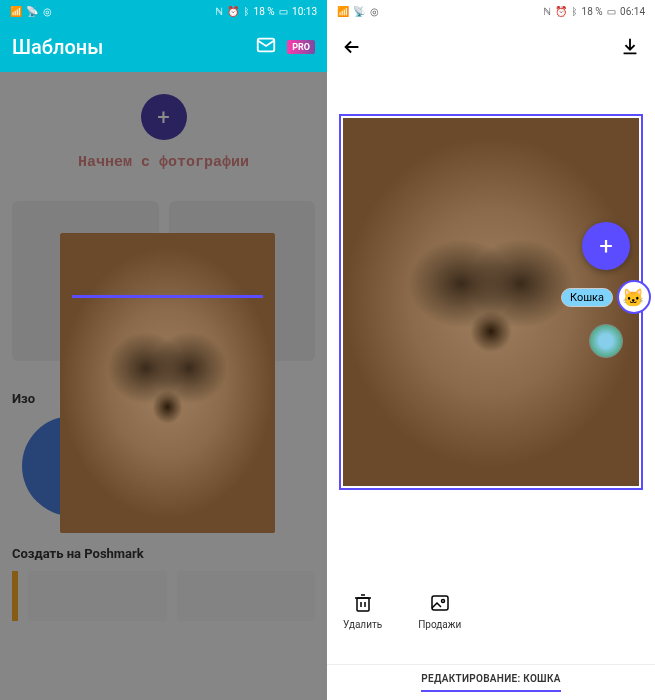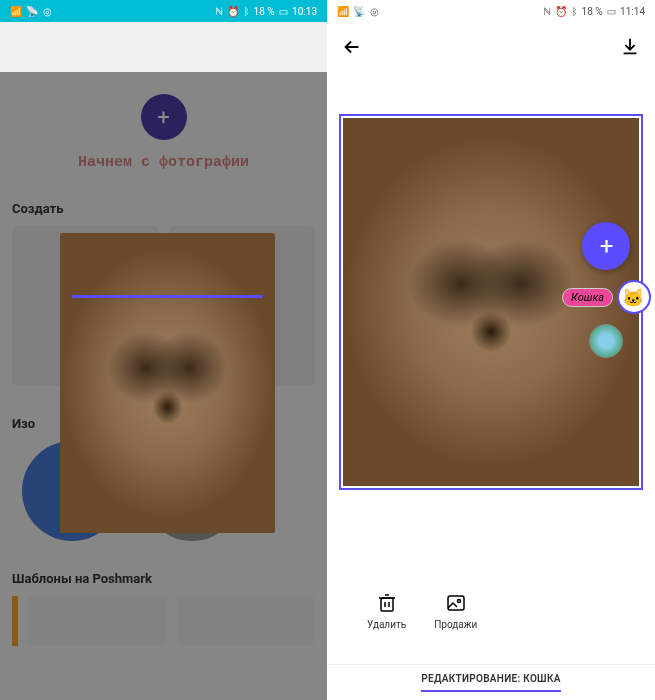--- a/index.html
+++ b/index.html
@@ -47,26 +47,26 @@
   .right-top { height: 50px; display: flex; align-items: center; justify-content: space-between; padding: 0 14px; }
   .back-arrow, .download-icon { width: 22px; height: 22px; display: flex; align-items: center; justify-content: center; }
 
   .canvas-area { position: relative; margin: 40px 10px 0; height: 380px; }
   .selection-box { position: absolute; top: 2px; left: 2px; right: 2px; bottom: 2px; border: 2px solid #5b4dff; }
   .cat-canvas { position: absolute; top: 6px; left: 6px; right: 6px; bottom: 6px; overflow: hidden; }
 
   .fab-stack { position: absolute; right: -6px; top: 110px; display: flex; flex-direction: column; gap: 10px; align-items: center; }
   .fab-add { width: 48px; height: 48px; border-radius: 50%; background: #5b4dff; display: flex; align-items: center; justify-content: center; color: #fff; font-size: 24px; box-shadow: 0 2px 6px rgba(0,0,0,0.3); }
   .label-chip { display: flex; align-items: center; gap: 4px; }
-  .chip-text { background: #ec4899; border: 1px solid #ccc; border-radius: 10px; padding: 2px 8px; font-size: 11px; font-style: italic; }
+  .chip-text { background: #7dd3fc; border: 1px solid #ccc; border-radius: 10px; padding: 2px 8px; font-size: 11px; }
   .chip-circle { width: 34px; height: 34px; border-radius: 50%; background: #fff; border: 2px solid #5b4dff; display: flex; align-items: center; justify-content: center; font-size: 18px; }
   .bg-circle { width: 34px; height: 34px; border-radius: 50%; background: radial-gradient(circle,#87ceeb 30%,#5a8 70%); border: 1px solid #888; }
 
   
-  .action-row { position: absolute; bottom: 70px; left: 0; right: 0; display: flex; gap: 28px; padding-left: 40px; align-items: flex-end; }
+  .action-row { position: absolute; bottom: 70px; left: 0; right: 0; display: flex; gap: 36px; padding-left: 16px; align-items: flex-end; }
   .action-btn { display: flex; flex-direction: column; align-items: center; gap: 4px; }
   .action-btn svg { width: 24px; height: 24px; }
   .action-label { font-size: 10px; color: #333; }
 
   .bottom-edit-bar { position: absolute; bottom: 0; left: 0; right: 0; height: 36px; background: #fff; border-top: 1px solid #eee; display: flex; align-items: center; justify-content: center; }
   .edit-underline { padding-bottom: 6px; border-bottom: 2px solid #5b4dff; font-size: 10px; font-weight: 600; letter-spacing: 0.3px; color: #333; }
 
   
   .cat-face {
     width: 100%; height: 100%;
@@ -93,43 +93,54 @@
       <div class="status-icons">
         <span>ℕ</span>
         <span>⏰</span>
         <span>ᛒ</span>
         <span>18 %</span>
         <span>▭</span>
         <span>10:13</span>
       </div>
     </div>
 
+    <div class="app-bar">
+      <div class="app-title">Шаблоны</div>
+      <div class="app-actions">
+        <span class="mail-icon">
+          <svg viewBox="0 0 24 24" fill="none" stroke="#fff" stroke-width="2">
+              <rect x="3" y="5" width="18" height="14" rx="2"></rect>
+              <path d="M3 7l9 6 9-6"></path>
+            </svg>
+        </span>
+        <span class="pro-badge">PRO</span>
+      </div>
+    </div>
 
     <div class="left-content">
       <div class="add-circle">+</div>
       <div class="cta-text">Начнем с фотографии</div>
 
       <div class="section">
-        <div class="section-title">Создать</div>
         <div class="card-row">
           <div class="card"></div>
           <div class="card"></div>
         </div>
       </div>
 
       <div class="section">
         <div class="section-title">Изо</div>
         <div class="circle-row">
           <div class="avatar-circle"></div>
           <div class="avatar-circle grey"></div>
         </div>
       </div>
 
       <div class="section">
-        <div class="section-title">Шаблоны на Poshmark</div>
+        <div class="section-title">Создать на Poshmark</div>
         <div class="posh-row">
           <div class="posh-accent"></div>
           <div class="posh-card"></div>
           <div class="posh-card"></div>
         </div>
       </div>
     </div>
 
     <div class="dim-overlay"></div>
 
@@ -147,21 +158,21 @@
         <span>📶</span>
         <span>📡</span>
         <span>◎</span>
       </div>
       <div class="status-icons">
         <span>ℕ</span>
         <span>⏰</span>
         <span>ᛒ</span>
         <span>18 %</span>
         <span>▭</span>
-        <span>11:14</span>
+        <span>06:14</span>
       </div>
     </div>
 
     <div class="right-top">
       <div class="back-arrow">
         <svg viewBox="0 0 24 24" fill="none" stroke="#000" stroke-width="2">
             <path d="M19 12H5M11 18l-6-6 6-6"></path>
           </svg>
       </div>
       <div class="download-icon">

